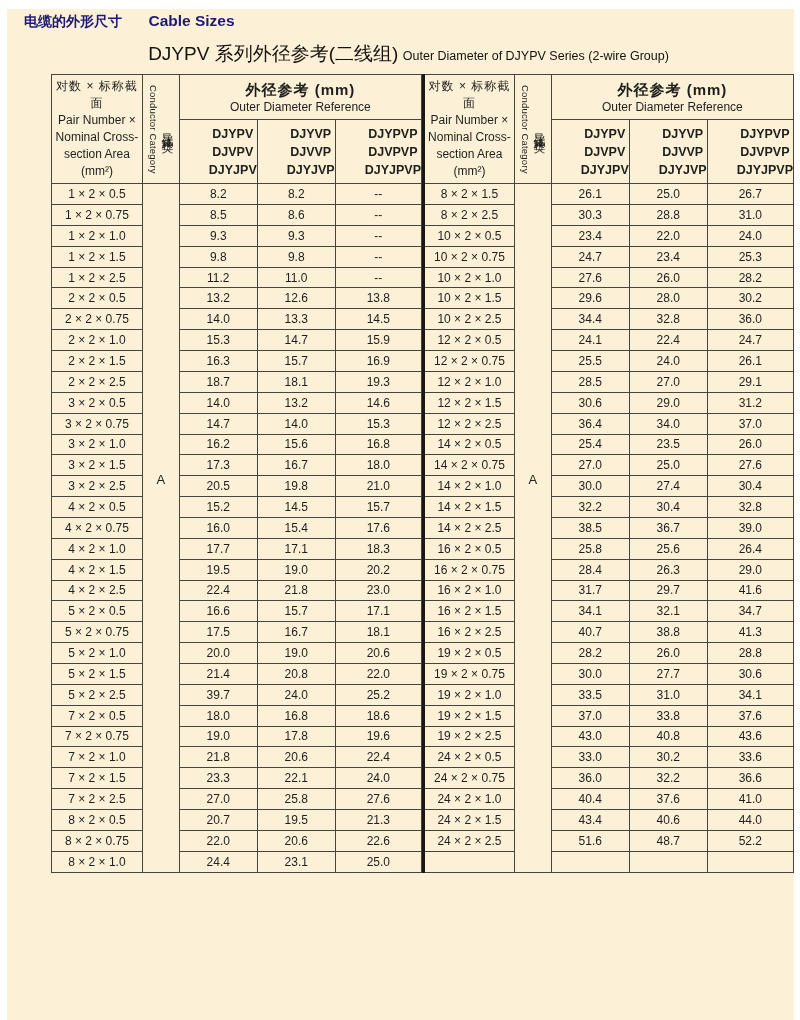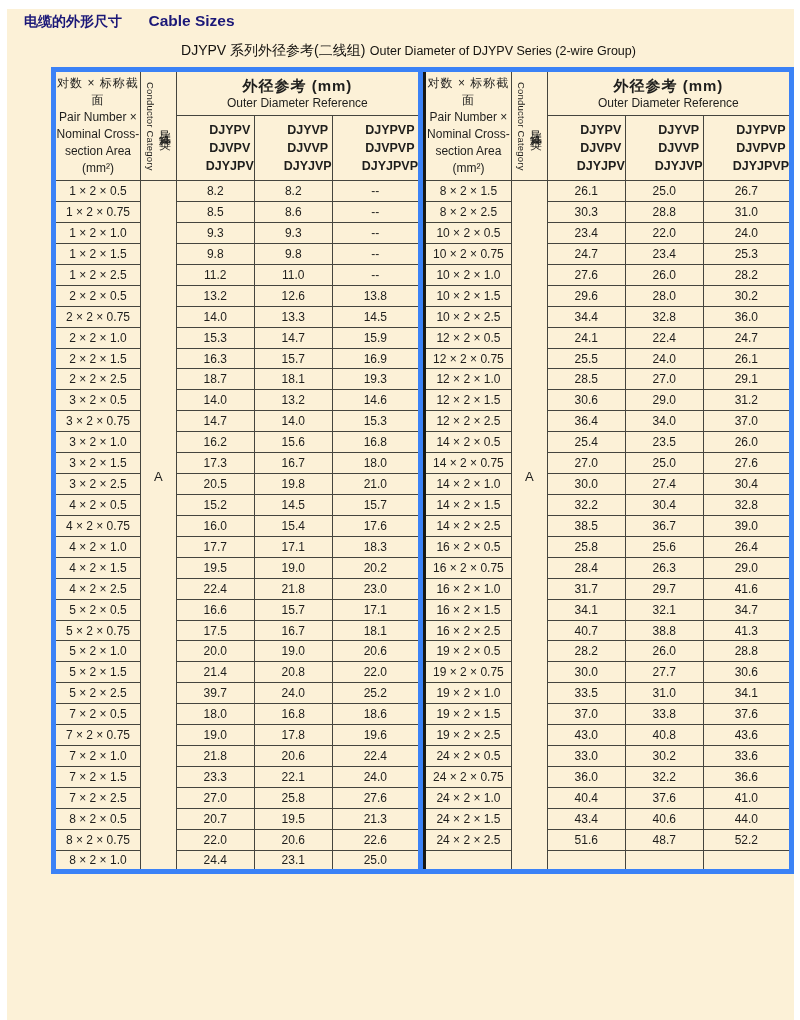--- a/index.html
+++ b/index.html
@@ -27,29 +27,29 @@
   }
   .title-en {
     font-size:15.5px; font-weight:bold; color:#1b1878;
     margin-left:22px;
   }
   
   .table-title {
     width:715px; margin:10px 0 0 44px;
     text-align:center; white-space:nowrap;
   }
-  .subtitle-zh { font-size:14px; color:#14120f; }
+  .subtitle-zh { font-size:19px; color:#14120f; }
   .subtitle-en { font-size:12.5px; color:#14120f; }
 
   
   .tables { display:flex; margin:7px 0 0 44px; }
   table {
     border-collapse:collapse; table-layout:fixed;
     background:#FCF1D7;
-    border:5px solid #3b82f6;
+    border:1px solid #3b82f6;
   }
   .t-right { border-left:3px solid #181814; }
   th, td {
     border:1px solid #45453e;
     padding:0; text-align:center; vertical-align:middle;
     color:#1e1e1c; overflow:hidden;
   }
   th { font-weight:400; }
   th.pair-h {
     font-size:12px; line-height:1.42; padding:3px 0;

